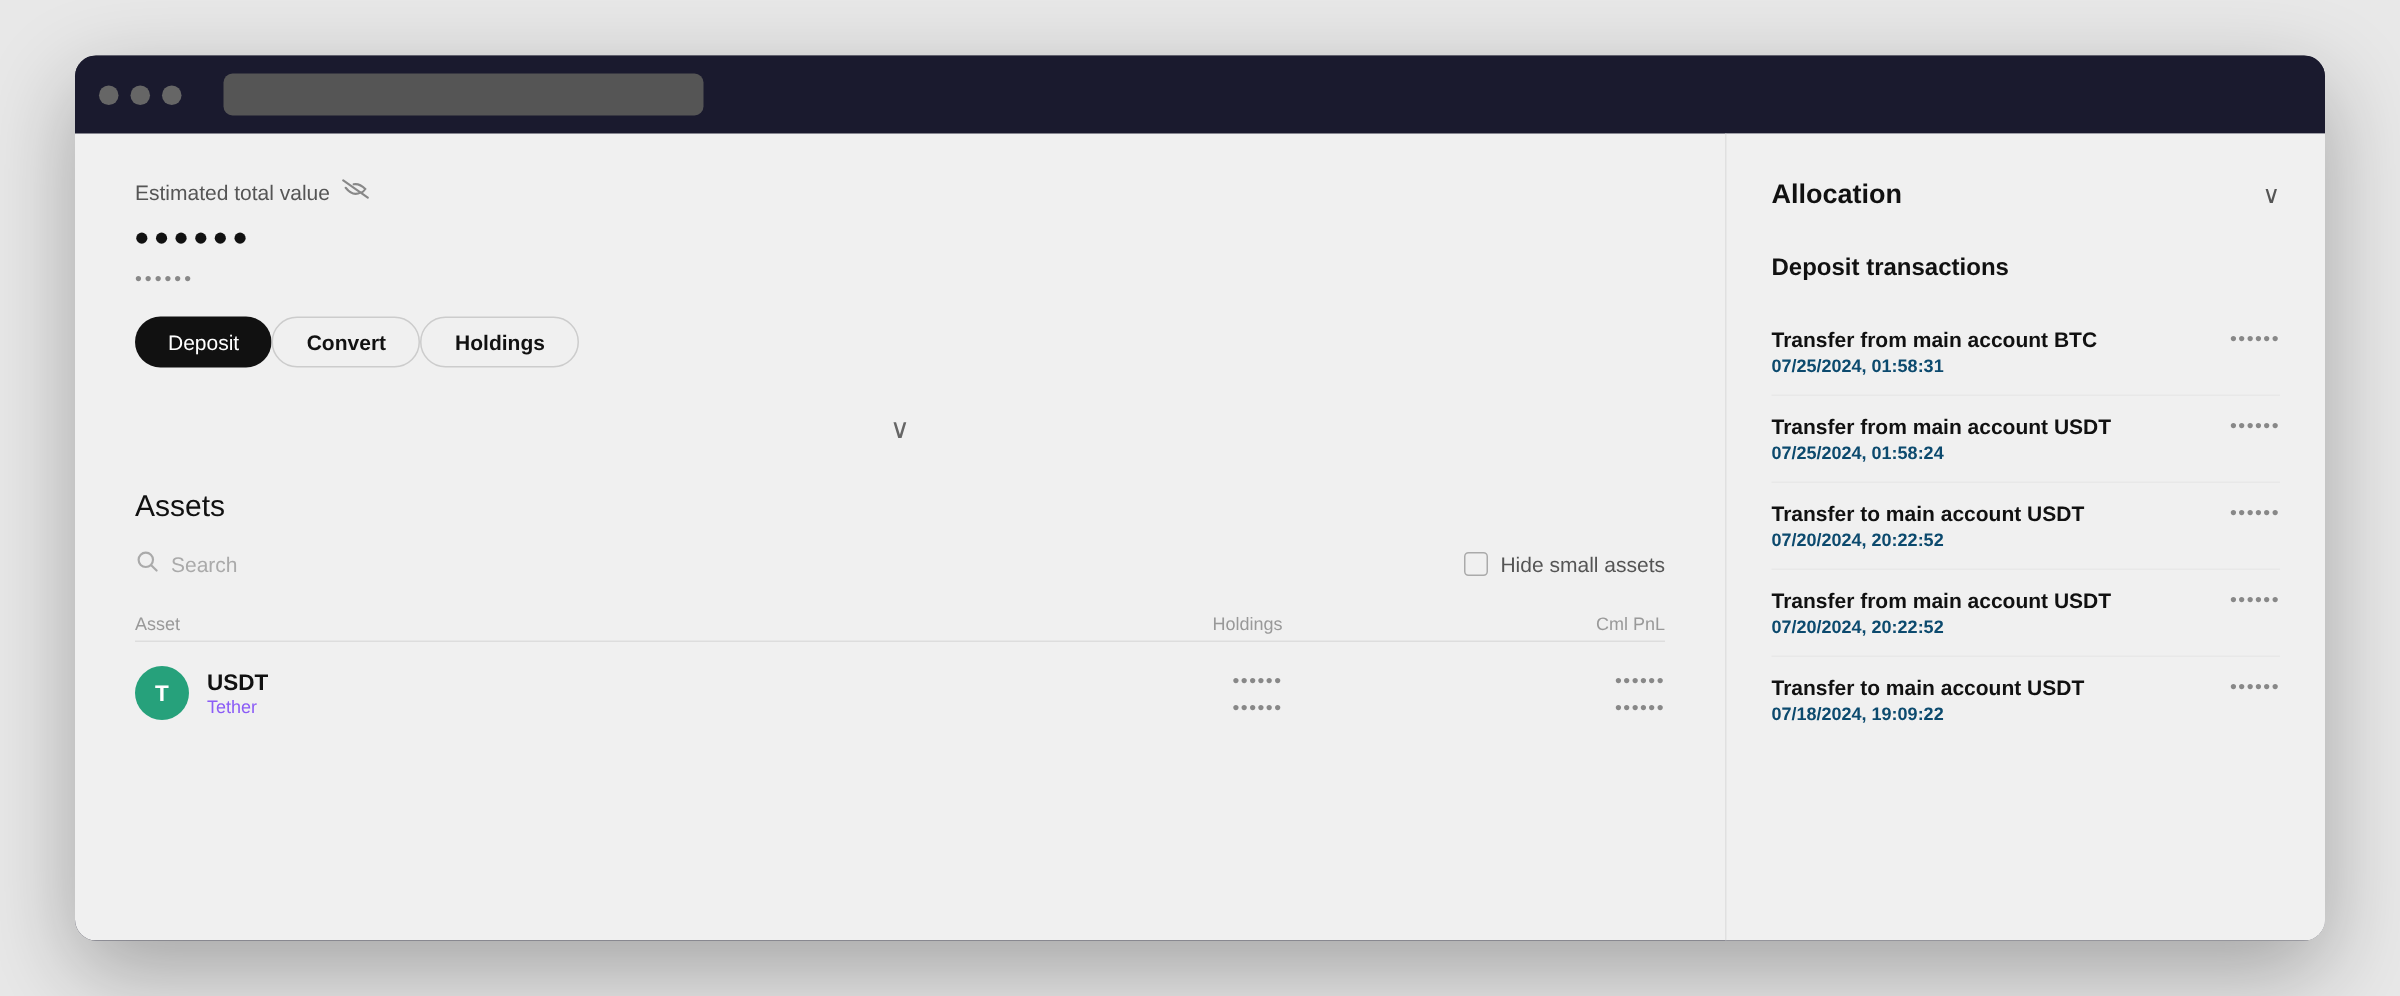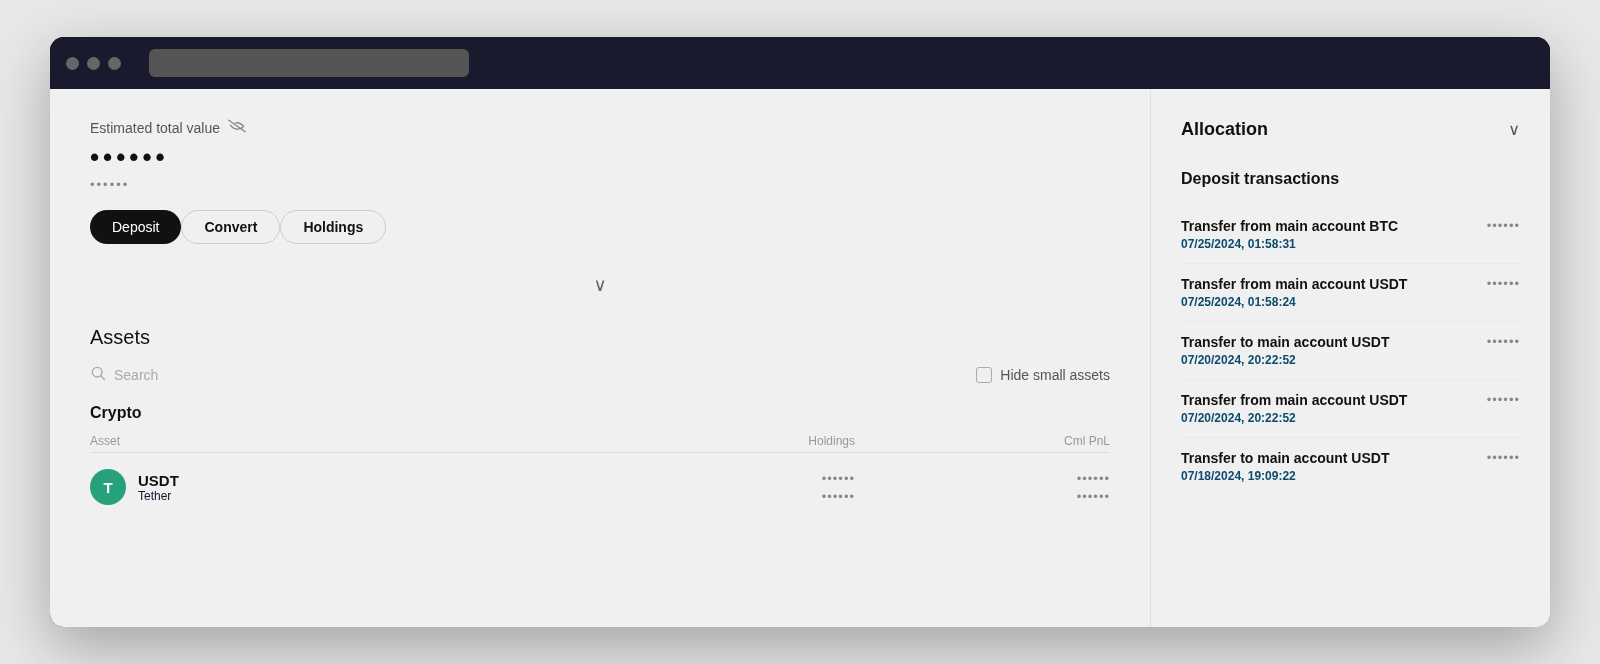--- a/index.html
+++ b/index.html
@@ -214,21 +214,21 @@
     }
 
     .asset-name {
       font-size: 15px;
       font-weight: 600;
       color: #111;
     }
 
     .asset-sub {
       font-size: 12px;
-      color: #0f172a;
+      color: #8b5cf6;
     }
 
     .asset-value {
       text-align: right;
       font-size: 13px;
       color: #888;
       letter-spacing: 1px;
     }
 
     .asset-value .row1 {
@@ -351,21 +351,20 @@
               </svg>
             </span>
             <span>Search</span>
           </div>
           <div class="hide-small">
             <div class="checkbox-empty"></div>
             <span>Hide small assets</span>
           </div>
         </div>
 
-        <div class="crypto-label">Crypto</div>
 
         <div class="table-header">
           <span>Asset</span>
           <span>Holdings</span>
           <span>Cml PnL</span>
         </div>
 
         <div class="asset-row">
           <div class="asset-info">
             <div class="asset-icon">

